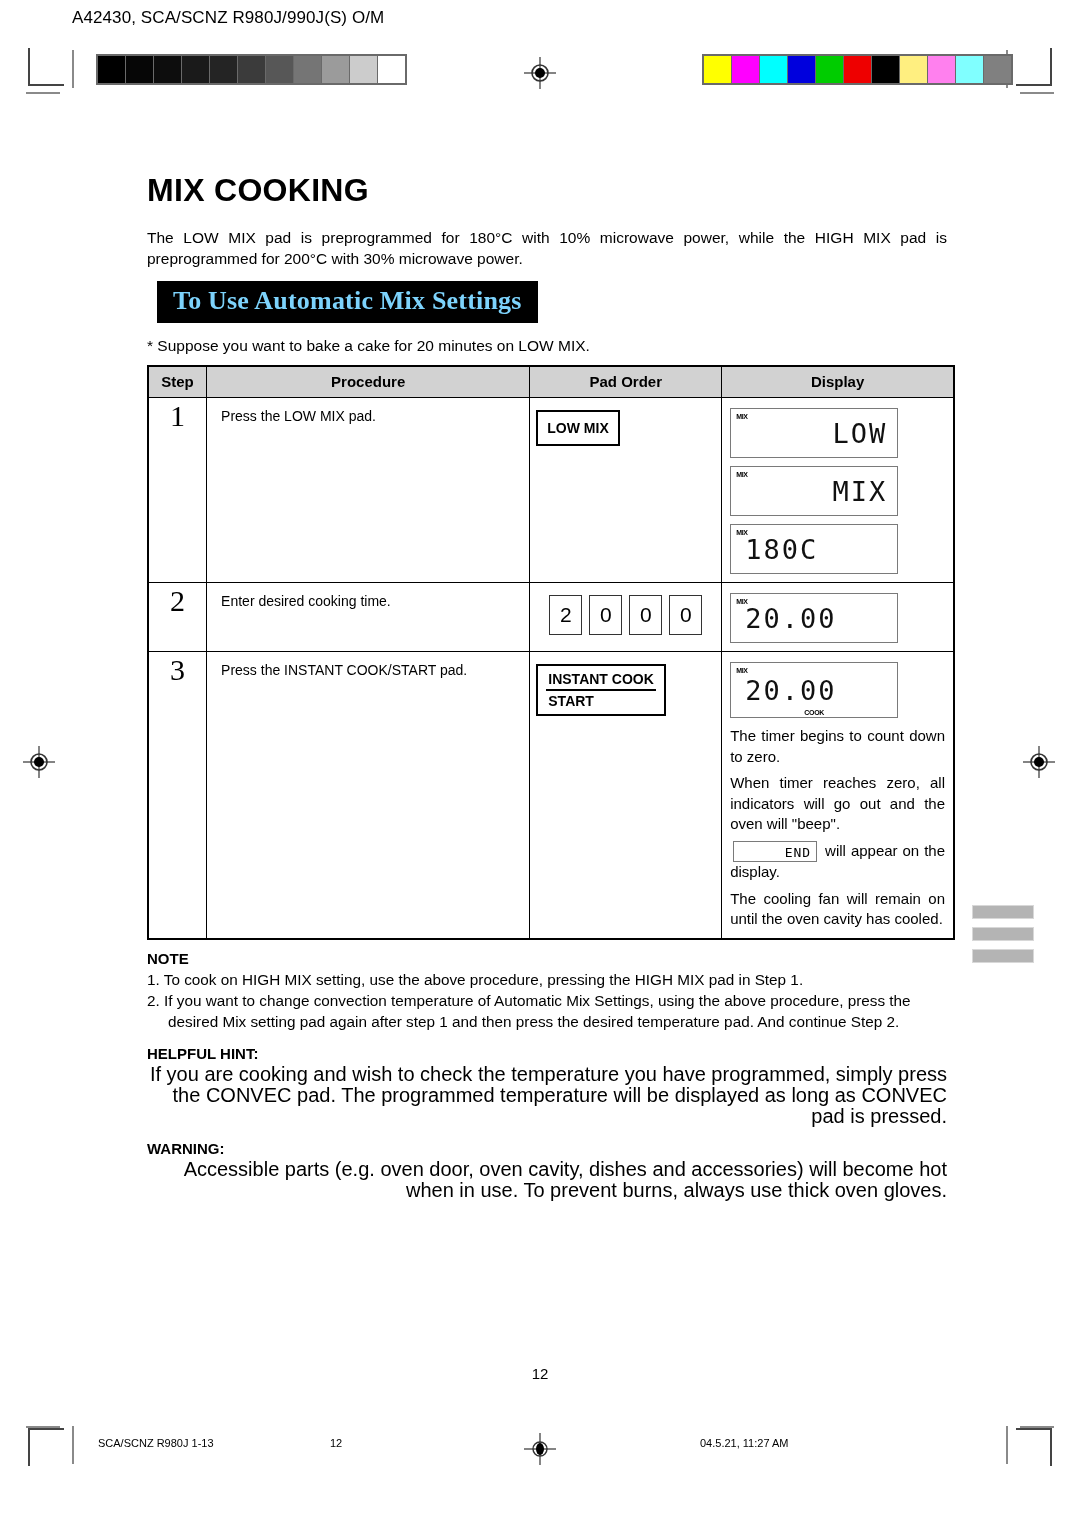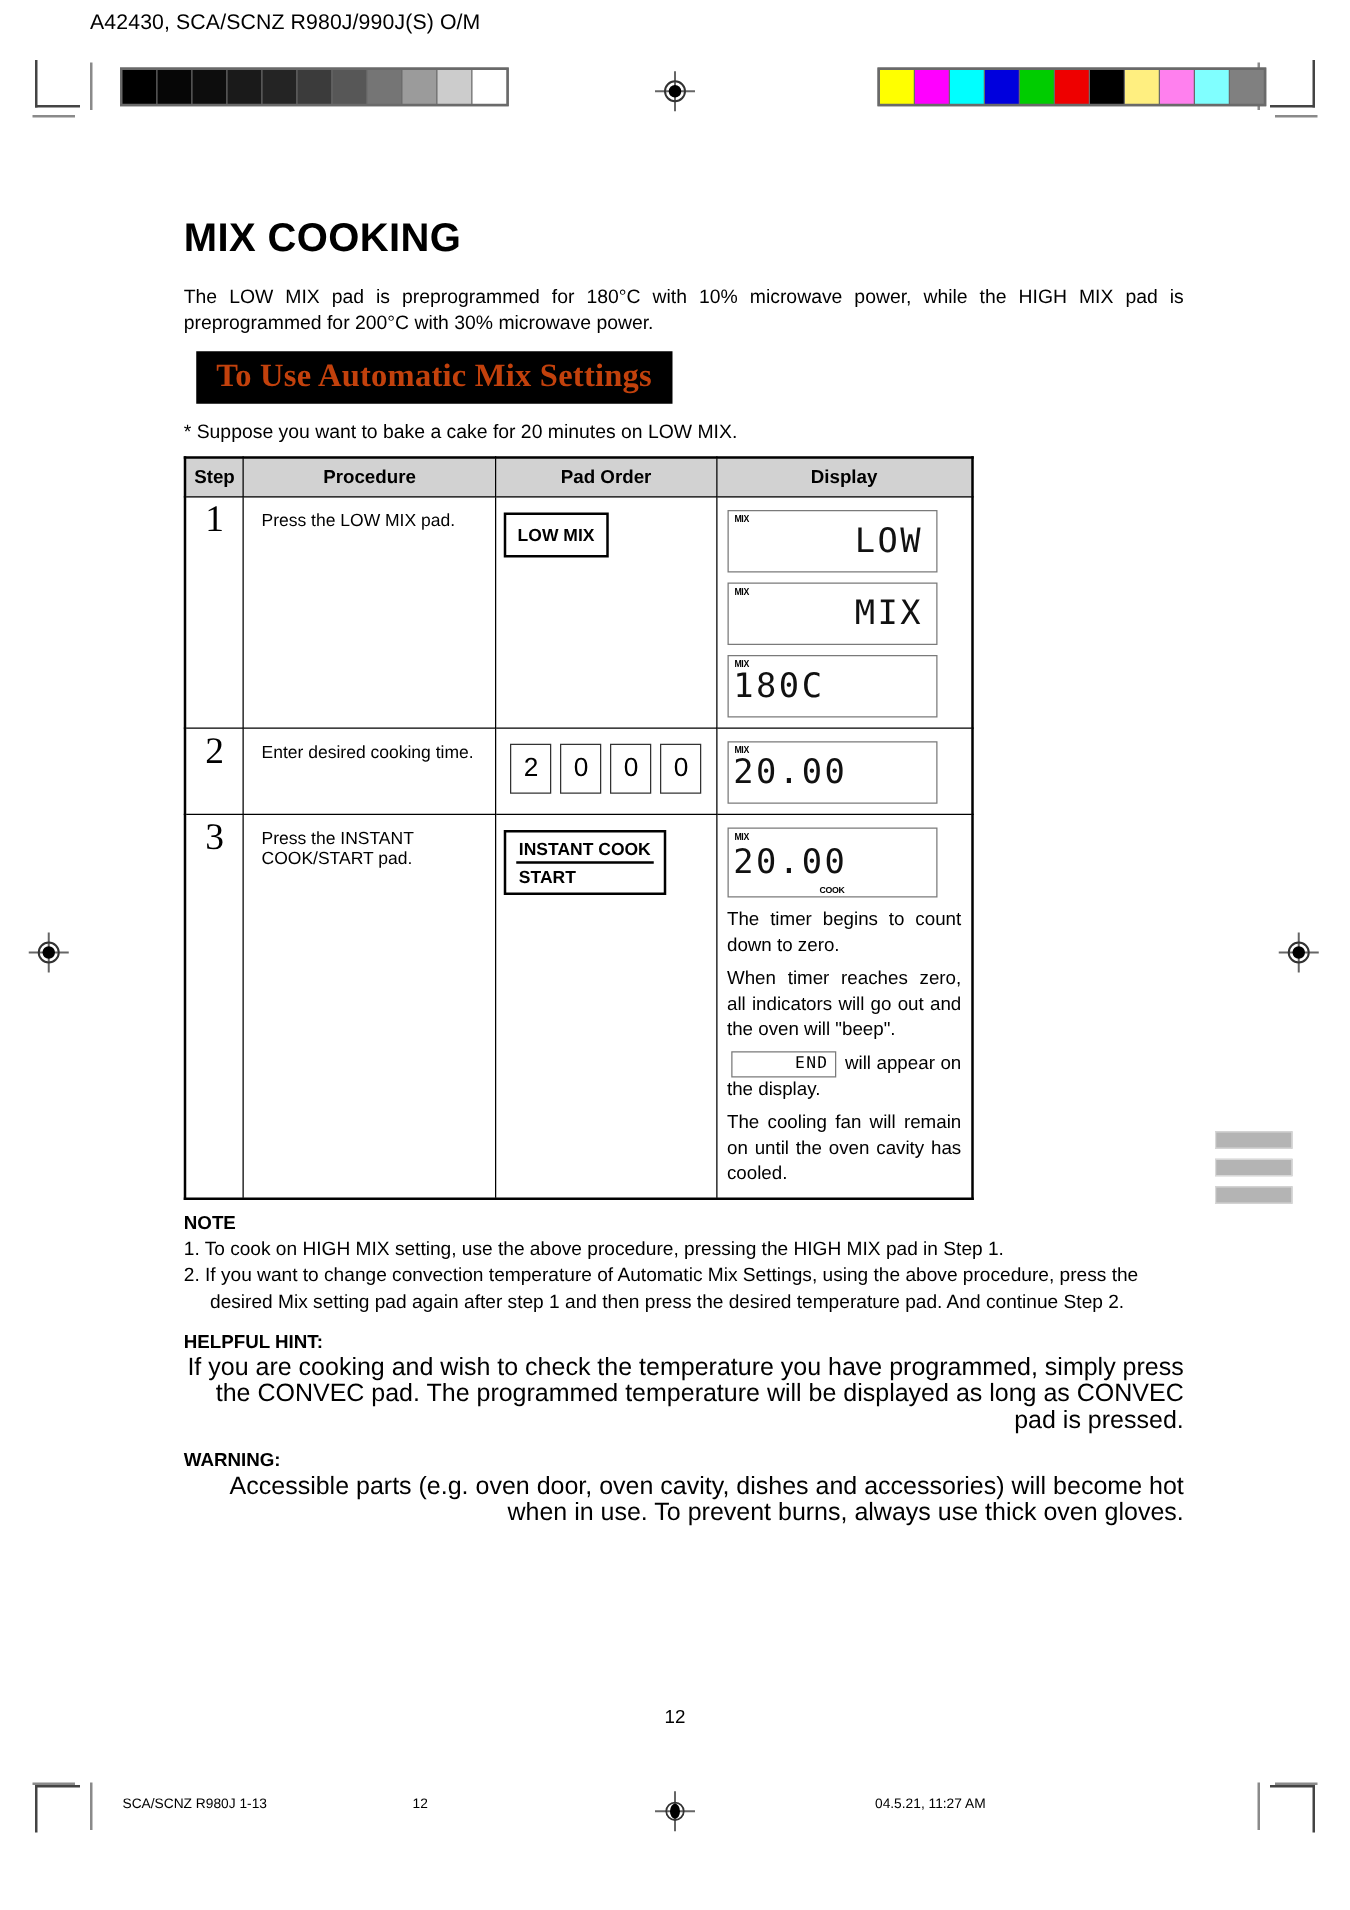--- a/index.html
+++ b/index.html
@@ -65,31 +65,31 @@
     font-size: 32px; font-weight: bold; margin: 0 0 18px 0;
     letter-spacing: .3px;
   }
   p.para {
     font-size: 15.5px; line-height: 21px; margin: 0 0 16px 0;
     text-align: justify;
   }
   p.para:last-of-type { margin-bottom: 0; }
 
   .banner {
-    background: #000; color: #c2410c; display: inline-block;
+    background: #000; color: #7dd3fc; display: inline-block;
     font-family: "Liberation Serif", serif;
     font-weight: bold; font-size: 26px;
     padding: 5px 16px 7px 16px; margin: 12px 0 14px 10px;
     letter-spacing: .2px;
   }
   .suppose { font-size: 15.5px; margin: 0 0 10px 0; }
 
   
   table.proc {
-    border-collapse: collapse; width: 632px;
+    border-collapse: collapse; width: 808px;
     border: 2px solid #000;
   }
   table.proc th, table.proc td {
     border: 1px solid #000; vertical-align: top;
   }
   table.proc thead th {
     background: #d2d2d2; text-align: center;
     font-size: 15px; font-weight: bold; padding: 6px 2px 7px 2px;
   }
   .c-step { width: 58px; }
@@ -140,21 +140,21 @@
     text-align: center; font-size: 7px; font-weight: bold;
     letter-spacing: -.3px;
   }
   .lcd .seg {
     position: absolute; right: 10px; top: 50%;
     transform: translateY(-50%);
     font-family: "DejaVu Sans Mono", monospace;
     font-size: 27px; letter-spacing: 2px; line-height: 27px;
     color: #111;
   }
-  .lcd .seg.centered { right: auto; left: 4px; }
+  .lcd .seg.centered { right: auto; left: 14px; }
   .lcd.tall { height: 56px; }
 
   .lcd-inline {
     display: inline-block; vertical-align: middle;
     border: 1px solid #7a7a7a; background: #fff;
     width: 84px; height: 21px; position: relative;
     margin: 0 3px;
   }
   .lcd-inline .seg {
     position: absolute; right: 5px; top: 50%; transform: translateY(-50%);

